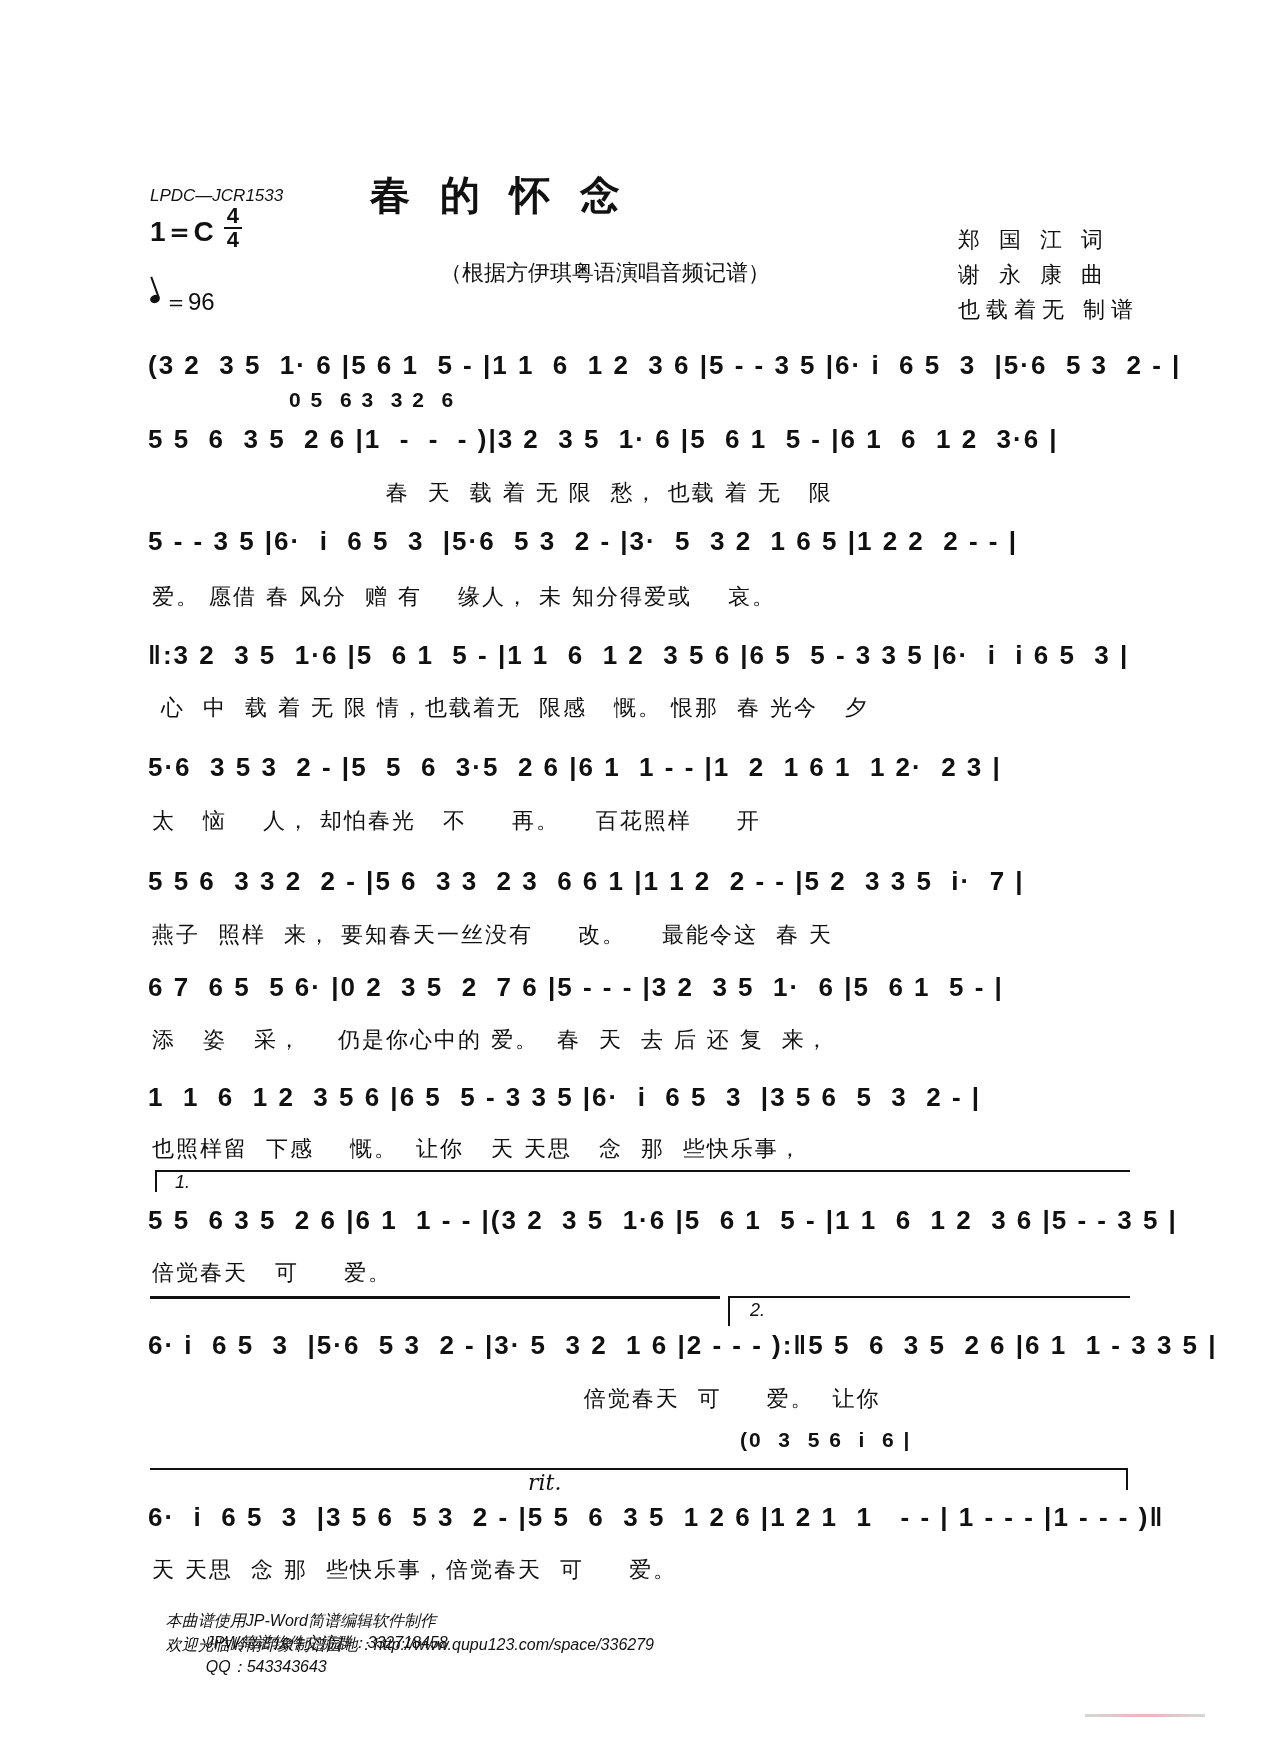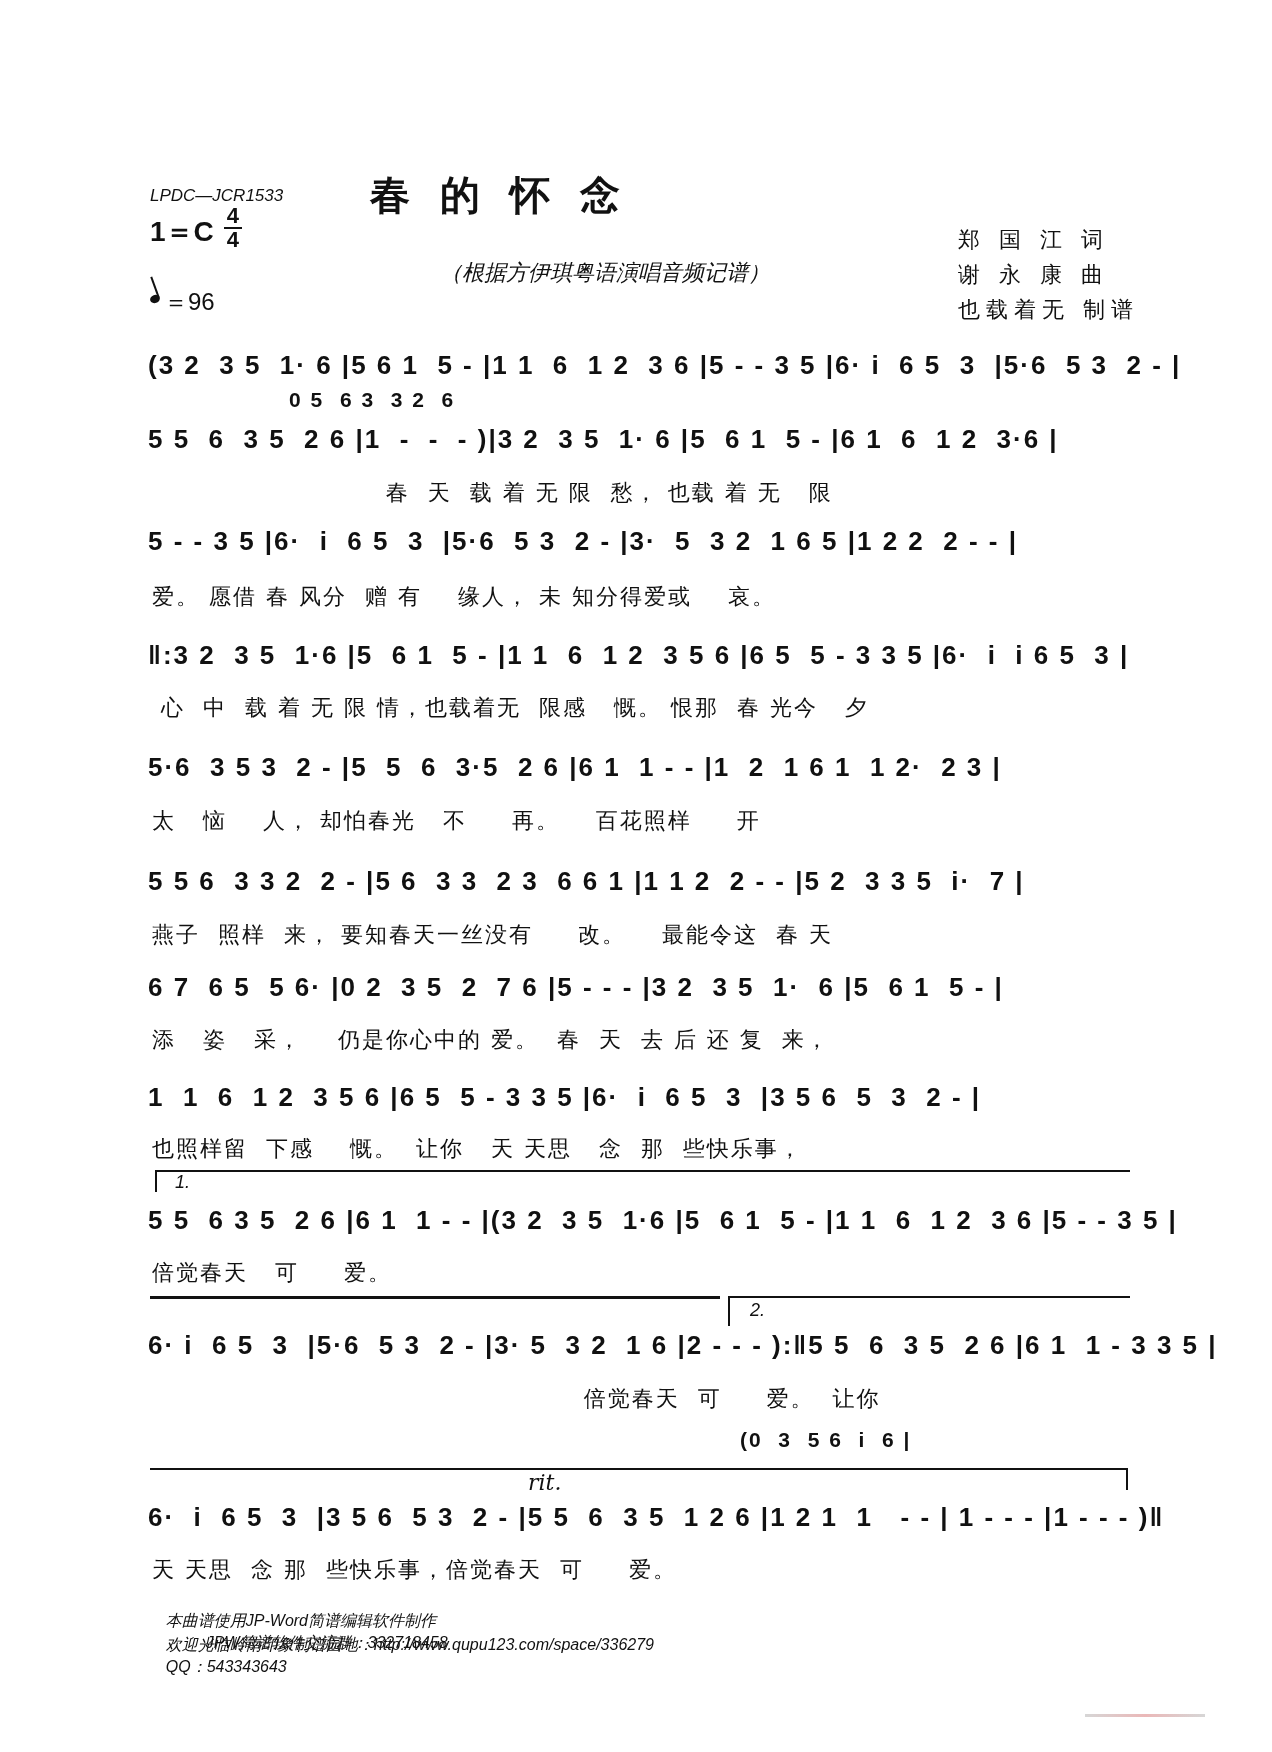--- a/index.html
+++ b/index.html
@@ -2,21 +2,21 @@
 <html><head>
 <meta charset="utf-8">
 <style>
   html, body { margin: 0; padding: 0; background: #ffffff; }
   body { width: 1272px; height: 1752px; position: relative; overflow: hidden;
          font-family: "Liberation Sans", sans-serif; color: #111; }
   .abs { position: absolute; }
   .code { left: 150px; top: 152px; font-size: 17px; font-style: italic; margin-top: 34px; }
   .title { left: 0; width: 1020px; top: 168px; text-align: center; font-size: 40px; font-weight: bold;
            font-family: "DejaVu Serif", serif; letter-spacing: 30px; }
-  .subtitle { left: 440px; top: 258px; font-size: 22px; font-family: "DejaVu Serif", serif; font-style: italic; }
+  .subtitle { left: 440px; top: 258px; font-size: 22px; font-family: "DejaVu Serif", serif; }
   .key { left: 150px; top: 205px; font-size: 28px; font-weight: bold; display: flex; align-items: flex-end; gap: 10px; }
   .frac { display: inline-flex; flex-direction: column; align-items: center; line-height: 22px; font-size: 22px; }
   .frac .bar { width: 18px; height: 2px; background: #111; }
   .tempo { left: 150px; top: 286px; font-size: 24px; display: flex; align-items: flex-start; gap: 4px; }
   .note-glyph { display: inline-block; width: 10px; height: 8px; background: #111; border-radius: 50%; transform: rotate(-20deg); position: relative; top: 9px; }
   .note-glyph::after { content: ""; position: absolute; right: 0; bottom: 4px; width: 2px; height: 22px; background: #111; }
   .credits { left: 958px; top: 222px; font-size: 22px; line-height: 35px; font-family: "DejaVu Serif", serif; letter-spacing: 6px; }
   .row { left: 148px; width: 985px; font-size: 26px; font-weight: bold; white-space: pre; letter-spacing: 2px; }
   .ly  { left: 152px; width: 985px; font-size: 22px; white-space: pre; font-family: "DejaVu Serif", serif; letter-spacing: 2px; }
   .small { font-size: 21px; }
@@ -102,17 +102,17 @@
   <div class="abs rit" style="left:528px; top:1470px">rit.</div>
   <div class="abs row" style="top:1502px">6·  i  6 5  3  |3 5 6  5 3  2 - |5 5  6  3 5  1 2 6 |1 2 1  1   - - | 1 - - - |1 - - - )‖</div>
   <div class="abs ly" style="top:1555px">天 天思  念 那  些快乐事，倍觉春天  可     爱。</div>
 
   <div class="abs footer" style="top:1588px">
     <span>本曲谱使用JP-Word简谱编辑软件制作</span>
     <span style="margin-left:40px">JPW简谱软件交流群：332718458</span>
   </div>
   <div class="abs footer" style="top:1612px">
     <span>欢迎光临岭南印象制谱园地：http://www.qupu123.com/space/336279</span>
-    <span style="">QQ：543343643</span>
+    <span style="margin-left:40px">QQ：543343643</span>
   </div>
 
   <div class="abs wm"></div>
 </div>
 
 </body></html>

